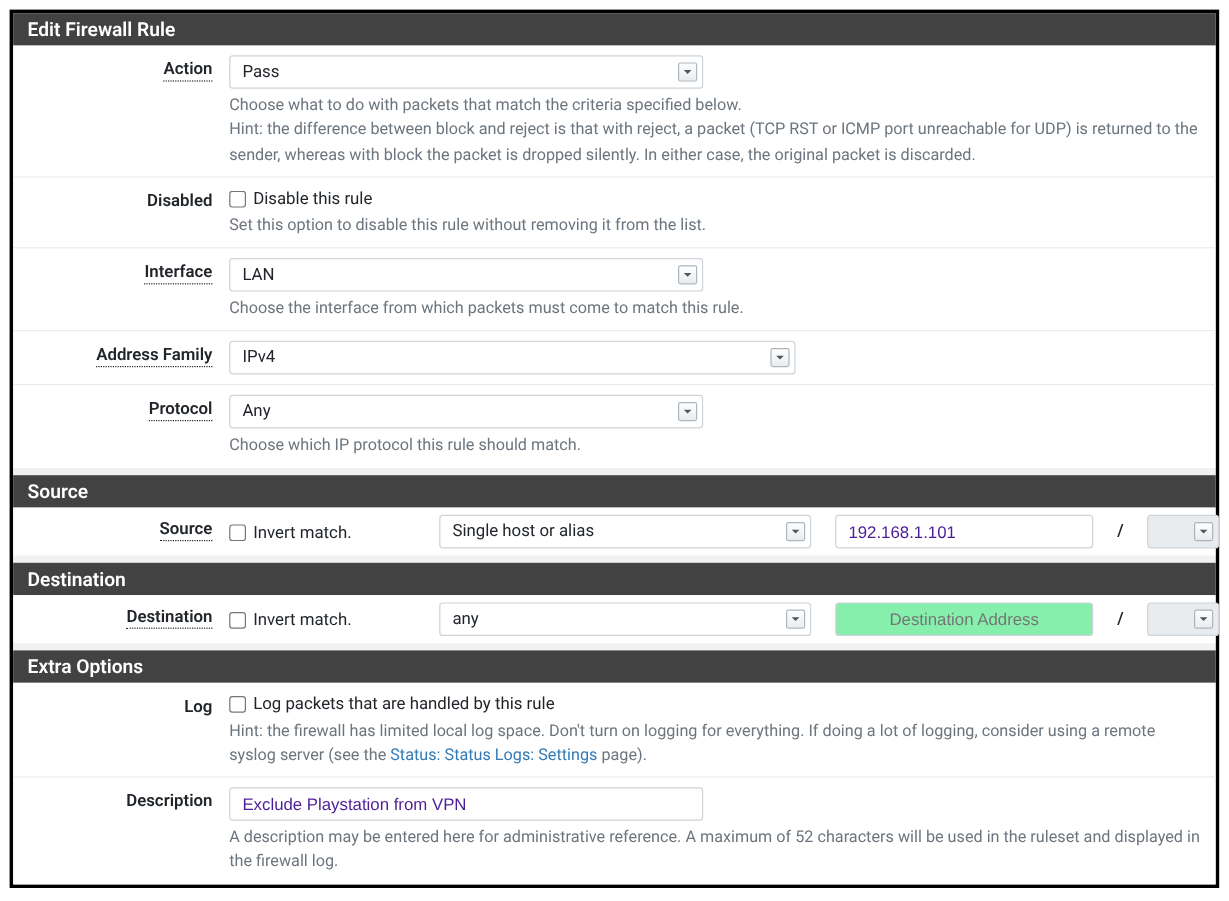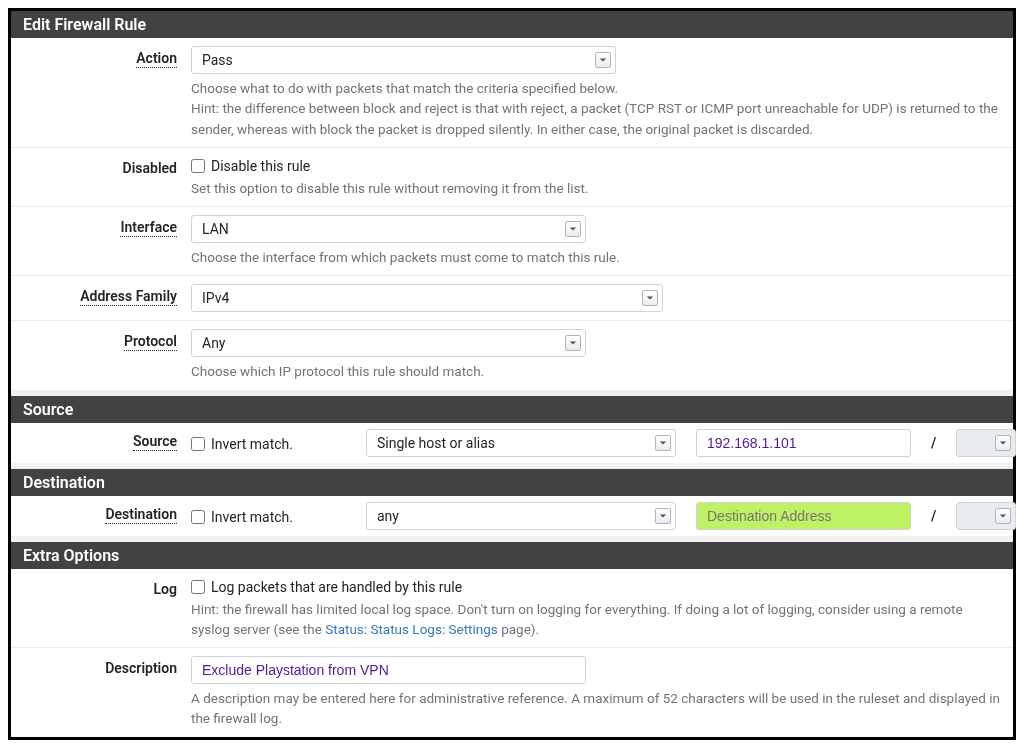--- a/index.html
+++ b/index.html
@@ -14,38 +14,38 @@
 .control-col { flex: 1; }
 .dropdown { display: inline-flex; align-items: center; justify-content: space-between; border: 1px solid #ced4da; background: #fff; border-radius: 3px; height: 28px; padding: 0 4px 0 10px; cursor: pointer; font-size: 14px; color: #212529; }
 .dropdown.disabled { background: #e9ecef; color: #6c757d; cursor: not-allowed; }
 .dropdown .caret { width: 16px; height: 16px; flex-shrink: 0; border: 1px solid #adb5bd; background: linear-gradient(#fefefe,#e9ecef); border-radius: 2px; display: inline-flex; align-items: center; justify-content: center; margin-left: 6px; }
 .dropdown .caret svg { width: 8px; height: 8px; }
 .help-text { color: #6c757d; font-size: 13.5px; margin-top: 4px; line-height: 1.5; }
 .help-text a { color: #337ab7; text-decoration: none; }
 .checkbox-line { display: flex; align-items: center; gap: 6px; font-size: 14px; color: #212529; padding-top: 2px; }
 input[type=checkbox] { width: 14px; height: 14px; cursor: pointer; }
 .text-input { border: 1px solid #ced4da; background: #fff; border-radius: 3px; height: 28px; padding: 0 10px; font-size: 14px; color: #4c1d95; }
-.text-input.disabled { background: #bef264; color: #6c757d; }
+.text-input.disabled { background: #86efac; color: #6c757d; text-align: center; }
 .src-dst-row { display: flex; align-items: center; gap: 20px; }
 .slash { font-weight: 600; color: #212529; }
 .panel-gap { height: 6px; background: #f1f1f1; }
 .tight-row { padding-top: 6px; padding-bottom: 6px; }
 </style>
 </head>
 <body>
 
 <div class="outer-border">
 
   <div class="section-header">Edit Firewall Rule</div>
   <div class="panel">
 
     <div class="form-row">
       <div class="label-col"><span class="underlined">Action</span></div>
       <div class="control-col">
-        <div class="dropdown" style="width:425px">
+        <div class="dropdown" style="width:395px">
           <span>Pass</span>
           <span class="caret">
               <svg viewBox="0 0 10 10">
                 <path d="M1 3 L5 7 L9 3 Z" fill="#555"></path>
               </svg>
             </span>
         </div>
         <div class="help-text" style="white-space:pre-line">Choose what to do with packets that match the criteria specified below.
 Hint: the difference between block and reject is that with reject, a packet (TCP RST or ICMP port unreachable for UDP) is returned to the sender, whereas with block the packet is dropped silently. In either case, the original packet is discarded.</div>
       </div>

